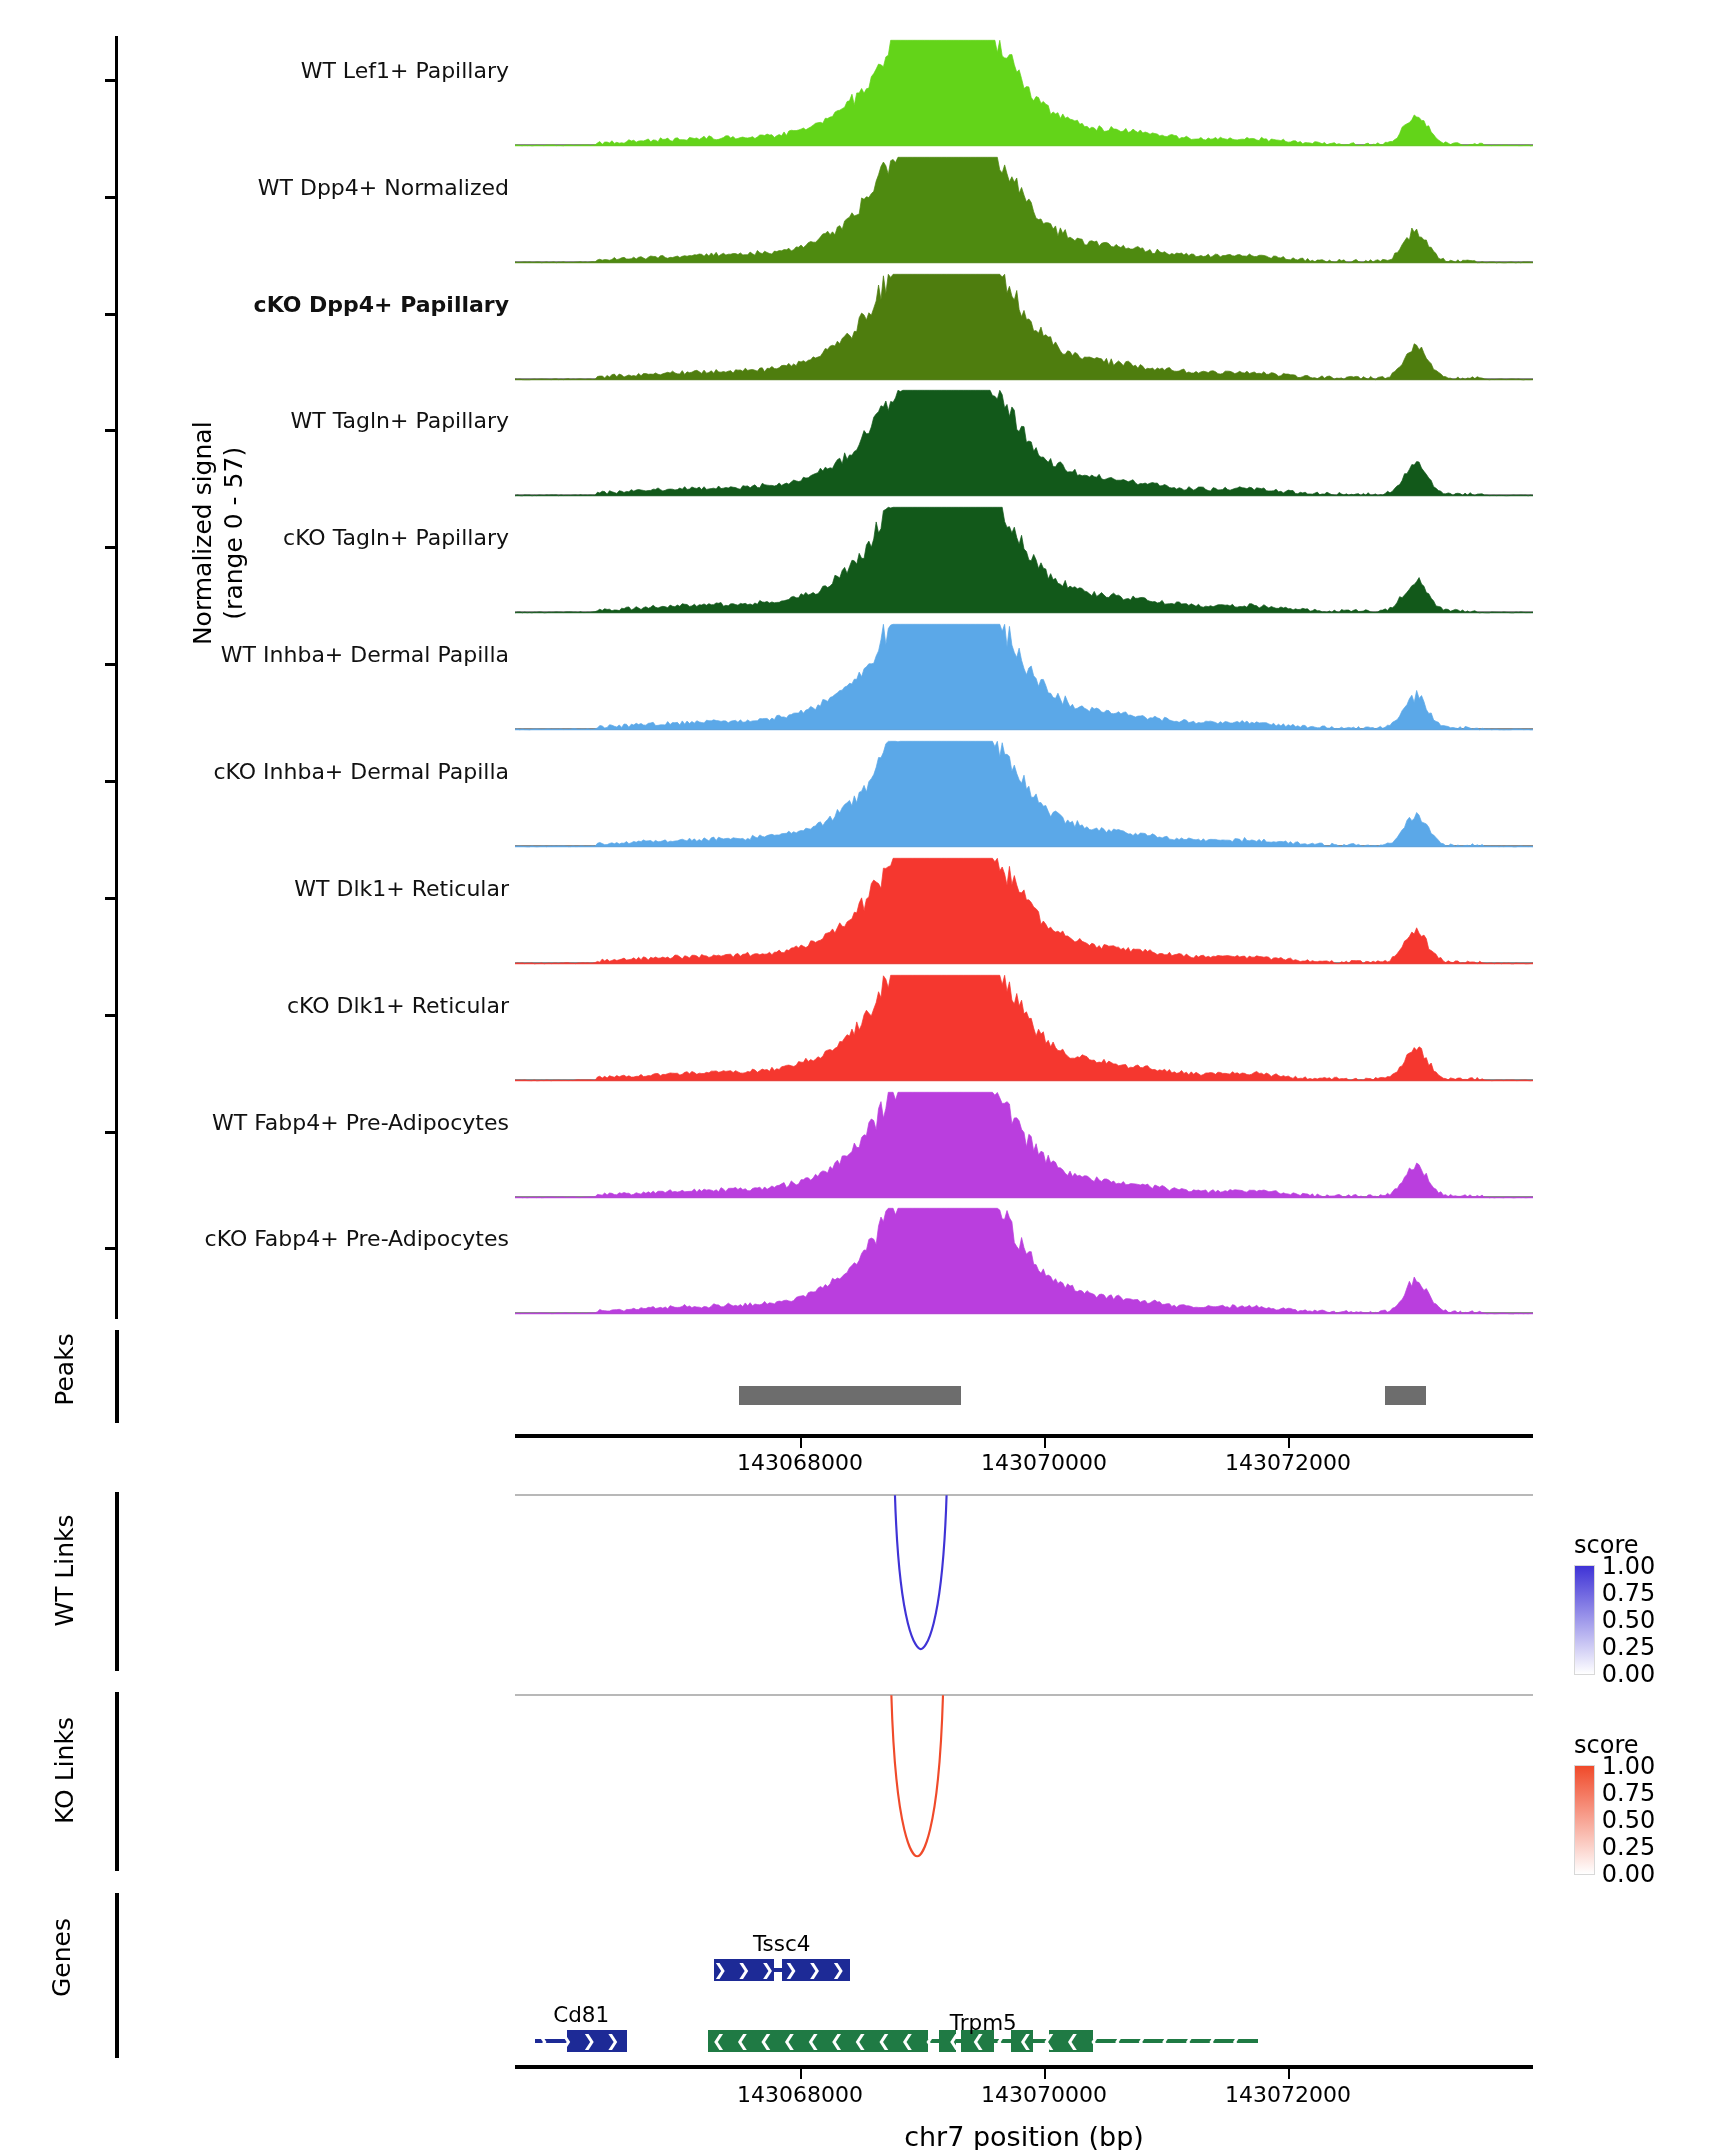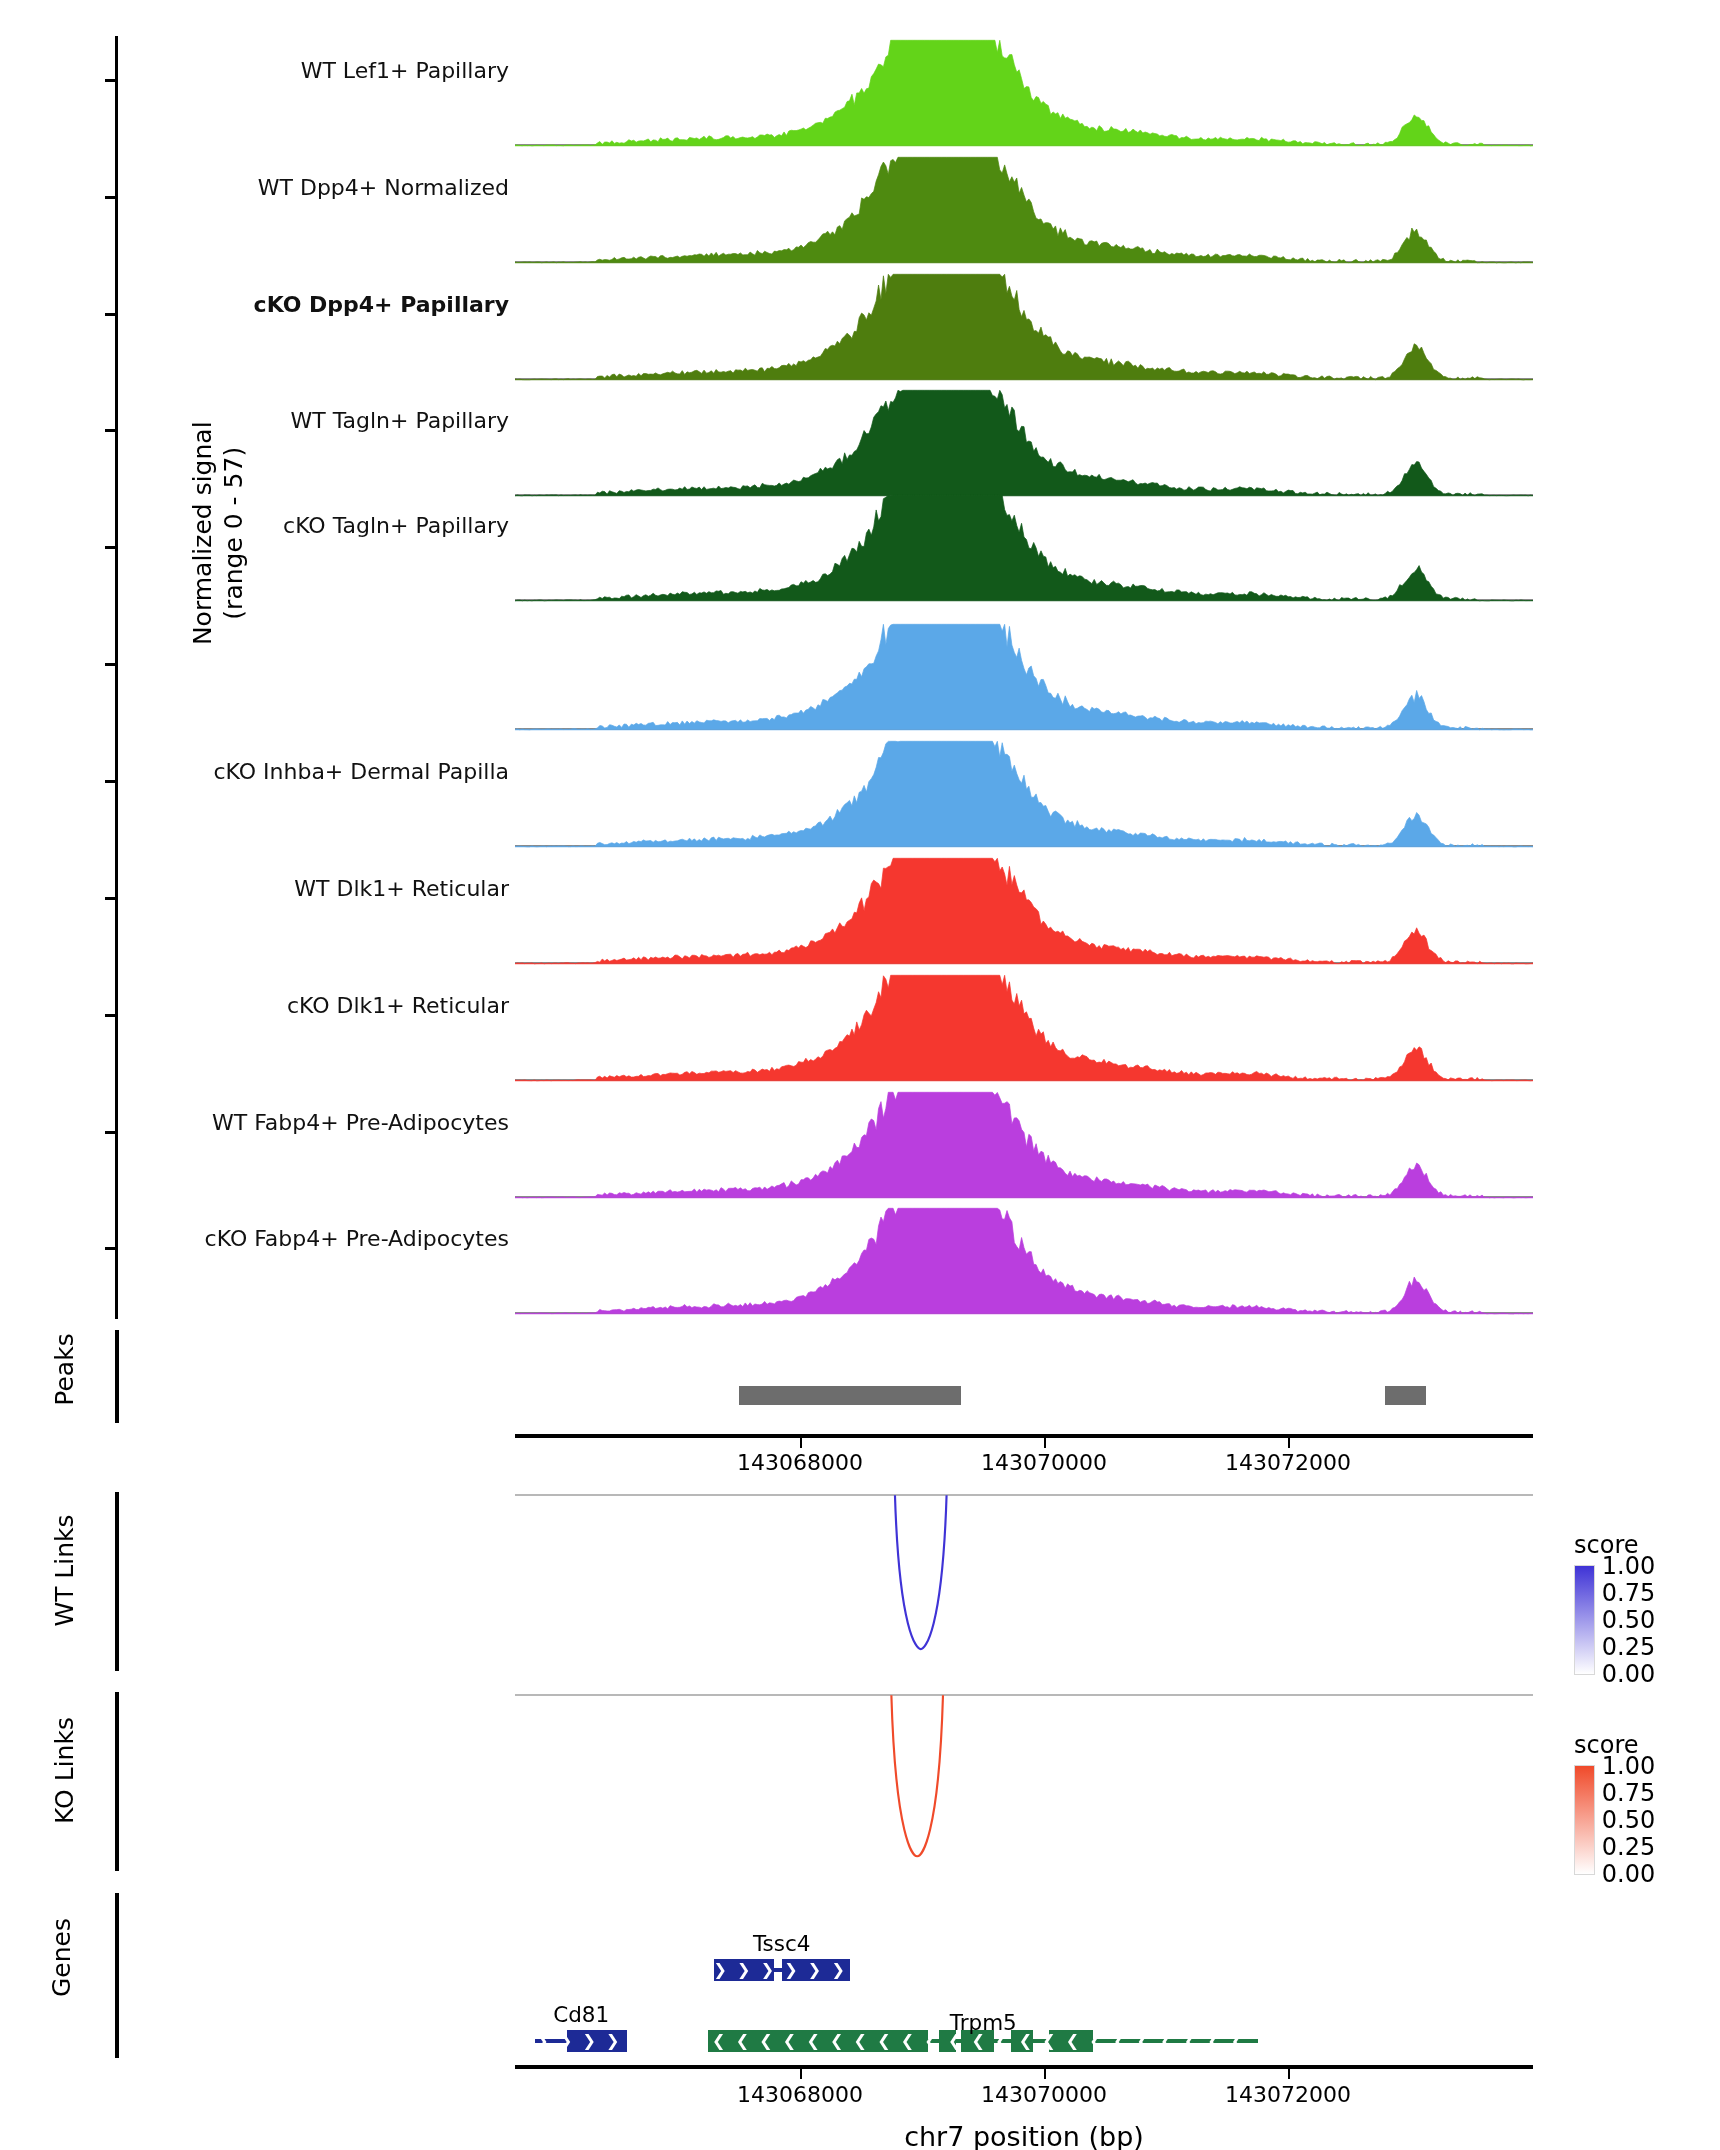--- a/index.html
+++ b/index.html
@@ -114,32 +114,35 @@
           <div class="track-label-wrap">
             <div class="track-label">WT Tagln+ Papillary</div>
           </div>
           <div class="track-plot">
             <div class="baseline"></div>
             <svg viewBox="0 0 1420 163" preserveAspectRatio="none">
               <path d="M 0 153 L 0.0 152.9 L 3.4 151.9 L 6.8 152.7 L 10.1 152.9 L 13.5 151.9 L 16.9 152.1 L 20.3 152.0 L 23.7 152.9 L 27.0 152.4 L 30.4 152.7 L 33.8 152.0 L 37.2 152.3 L 40.6 152.6 L 44.0 151.8 L 47.3 152.2 L 50.7 151.7 L 54.1 151.9 L 57.5 151.7 L 60.9 152.8 L 64.2 151.9 L 67.6 152.6 L 71.0 152.4 L 74.4 152.4 L 77.8 152.5 L 81.1 152.1 L 84.5 151.9 L 87.9 152.5 L 91.3 151.6 L 94.7 152.3 L 98.0 152.0 L 101.4 152.3 L 104.8 151.9 L 108.2 152.1 L 111.6 152.2 L 115.0 148.0 L 118.3 149.0 L 121.7 146.6 L 125.1 147.1 L 128.5 150.7 L 131.9 145.9 L 135.2 147.4 L 138.6 148.4 L 142.0 149.7 L 145.4 145.9 L 148.8 146.7 L 152.1 148.4 L 155.5 146.9 L 158.9 147.4 L 162.3 144.4 L 165.7 146.5 L 169.0 145.0 L 172.4 144.2 L 175.8 144.9 L 179.2 145.5 L 182.6 146.2 L 186.0 145.6 L 189.3 145.5 L 192.7 143.7 L 196.1 144.1 L 199.5 142.0 L 202.9 144.4 L 206.2 146.3 L 209.6 145.3 L 213.0 143.9 L 216.4 143.6 L 219.8 143.8 L 223.1 144.8 L 226.5 144.3 L 229.9 142.2 L 233.3 143.9 L 236.7 140.2 L 240.0 144.1 L 243.4 143.6 L 246.8 140.7 L 250.2 142.1 L 253.6 142.8 L 257.0 140.8 L 260.3 144.3 L 263.7 140.3 L 267.1 144.1 L 270.5 143.4 L 273.9 142.9 L 277.2 142.3 L 280.6 143.4 L 284.0 139.3 L 287.4 142.9 L 290.8 142.3 L 294.1 141.4 L 297.5 142.2 L 300.9 140.3 L 304.3 141.1 L 307.7 141.5 L 311.0 143.0 L 314.4 143.9 L 317.8 138.9 L 321.2 139.6 L 324.6 139.2 L 328.0 141.8 L 331.3 139.3 L 334.7 137.7 L 338.1 141.3 L 341.5 141.9 L 344.9 135.6 L 348.2 137.5 L 351.6 138.1 L 355.0 138.5 L 358.4 138.5 L 361.8 139.4 L 365.1 138.4 L 368.5 135.1 L 371.9 138.5 L 375.3 136.7 L 378.7 135.3 L 382.0 136.8 L 385.4 133.7 L 388.8 131.1 L 392.2 132.2 L 395.6 133.1 L 399.0 132.3 L 402.3 127.1 L 405.7 128.3 L 409.1 127.9 L 412.5 125.0 L 415.9 123.3 L 419.2 121.9 L 422.6 120.7 L 426.0 114.5 L 429.4 118.5 L 432.8 113.2 L 436.1 115.5 L 439.5 114.0 L 442.9 114.8 L 446.3 107.9 L 449.7 102.7 L 453.0 100.6 L 456.4 108.8 L 459.8 93.1 L 463.2 102.5 L 466.6 96.0 L 470.0 96.5 L 473.3 91.2 L 476.7 89.1 L 480.1 81.8 L 483.5 72.5 L 486.9 62.1 L 490.2 66.5 L 493.6 66.3 L 497.0 57.1 L 500.4 43.6 L 503.8 38.9 L 507.1 35.7 L 510.5 27.5 L 513.9 29.1 L 517.3 20.9 L 520.7 34.4 L 524.0 21.5 L 527.4 22.7 L 530.8 16.5 L 534.2 6.0 L 537.6 7.8 L 541.0 6.0 L 544.3 6.0 L 547.7 6.0 L 551.1 6.0 L 554.5 6.0 L 557.9 6.0 L 561.2 6.0 L 564.6 6.0 L 568.0 6.0 L 571.4 6.0 L 574.8 6.0 L 578.1 6.0 L 581.5 6.0 L 584.9 6.0 L 588.3 6.0 L 591.7 6.0 L 595.0 6.0 L 598.4 6.0 L 601.8 6.0 L 605.2 6.0 L 608.6 6.0 L 612.0 6.0 L 615.3 6.0 L 618.7 6.0 L 622.1 6.0 L 625.5 6.0 L 628.9 6.0 L 632.2 6.0 L 635.6 6.0 L 639.0 6.0 L 642.4 6.0 L 645.8 6.0 L 649.1 6.0 L 652.5 6.0 L 655.9 6.0 L 659.3 6.0 L 662.7 6.0 L 666.0 13.3 L 669.4 14.3 L 672.8 18.3 L 676.2 6.0 L 679.6 12.1 L 683.0 30.7 L 686.3 25.7 L 689.7 42.7 L 693.1 29.2 L 696.5 33.8 L 699.9 60.7 L 703.2 63.5 L 706.6 56.2 L 710.0 56.6 L 713.4 78.4 L 716.8 76.7 L 720.1 77.9 L 723.5 91.0 L 726.9 85.8 L 730.3 96.3 L 733.7 99.2 L 737.0 98.9 L 740.4 102.8 L 743.8 106.4 L 747.2 101.0 L 750.6 112.3 L 754.0 112.6 L 757.3 107.4 L 760.7 105.7 L 764.1 109.4 L 767.5 116.6 L 770.9 119.9 L 774.2 119.4 L 777.6 119.8 L 781.0 116.0 L 784.4 124.7 L 787.8 123.5 L 791.1 125.2 L 794.5 124.3 L 797.9 124.8 L 801.3 126.7 L 804.7 124.1 L 808.0 126.4 L 811.4 127.0 L 814.8 123.1 L 818.2 129.2 L 821.6 130.6 L 825.0 129.4 L 828.3 128.1 L 831.7 127.5 L 835.1 129.4 L 838.5 131.3 L 841.9 131.3 L 845.2 131.3 L 848.6 130.4 L 852.0 131.8 L 855.4 133.5 L 858.8 132.0 L 862.1 130.6 L 865.5 135.0 L 868.9 137.5 L 872.3 135.8 L 875.7 136.2 L 879.0 135.2 L 882.4 136.9 L 885.8 135.4 L 889.2 134.5 L 892.6 135.4 L 896.0 135.2 L 899.3 139.2 L 902.7 138.8 L 906.1 137.3 L 909.5 138.8 L 912.9 141.5 L 916.2 142.1 L 919.6 141.5 L 923.0 143.7 L 926.4 141.7 L 929.8 142.8 L 933.1 145.1 L 936.5 144.6 L 939.9 140.2 L 943.3 142.9 L 946.7 145.1 L 950.0 143.4 L 953.4 140.8 L 956.8 140.7 L 960.2 141.0 L 963.6 144.2 L 967.0 145.7 L 970.3 146.4 L 973.7 141.6 L 977.1 142.6 L 980.5 144.9 L 983.9 144.7 L 987.2 144.3 L 990.6 141.0 L 994.0 144.2 L 997.4 145.2 L 1000.8 144.0 L 1004.1 142.7 L 1007.5 142.1 L 1010.9 140.4 L 1014.3 141.7 L 1017.7 142.1 L 1021.0 143.2 L 1024.4 141.1 L 1027.8 141.9 L 1031.2 145.0 L 1034.6 141.9 L 1038.0 142.4 L 1041.3 143.1 L 1044.7 142.0 L 1048.1 146.0 L 1051.5 146.3 L 1054.9 146.2 L 1058.2 146.0 L 1061.6 144.0 L 1065.0 147.3 L 1068.4 146.7 L 1071.8 148.9 L 1075.1 147.0 L 1078.5 145.0 L 1081.9 145.7 L 1085.3 145.7 L 1088.7 149.9 L 1092.0 150.1 L 1095.4 148.1 L 1098.8 149.0 L 1102.2 148.0 L 1105.6 150.5 L 1109.0 150.4 L 1112.3 150.7 L 1115.7 149.3 L 1119.1 147.8 L 1122.5 151.5 L 1125.9 150.4 L 1129.2 150.6 L 1132.6 147.9 L 1136.0 149.7 L 1139.4 151.4 L 1142.8 151.9 L 1146.1 152.4 L 1149.5 148.3 L 1152.9 150.4 L 1156.3 152.0 L 1159.7 150.2 L 1163.0 152.2 L 1166.4 150.8 L 1169.8 151.6 L 1173.2 150.4 L 1176.6 150.0 L 1180.0 152.8 L 1183.3 149.7 L 1186.7 152.3 L 1190.1 148.6 L 1193.5 152.3 L 1196.9 151.9 L 1200.2 150.3 L 1203.6 152.8 L 1207.0 151.4 L 1210.4 152.0 L 1213.8 149.9 L 1217.1 146.6 L 1220.5 148.8 L 1223.9 146.8 L 1227.3 142.4 L 1230.7 139.1 L 1234.0 137.4 L 1237.4 131.6 L 1240.8 122.2 L 1244.2 122.2 L 1247.6 116.2 L 1251.0 109.5 L 1254.3 110.1 L 1257.7 105.3 L 1261.1 106.0 L 1264.5 114.4 L 1267.9 118.9 L 1271.2 123.1 L 1274.6 128.2 L 1278.0 131.6 L 1281.4 140.2 L 1284.8 142.6 L 1288.1 145.6 L 1291.5 146.5 L 1294.9 150.1 L 1298.3 150.2 L 1301.7 149.0 L 1305.0 149.8 L 1308.4 152.5 L 1311.8 149.9 L 1315.2 149.4 L 1318.6 150.0 L 1322.0 152.7 L 1325.3 149.1 L 1328.7 152.5 L 1332.1 148.6 L 1335.5 151.3 L 1338.9 152.7 L 1342.2 150.7 L 1345.6 150.3 L 1349.0 150.2 L 1352.4 152.1 L 1355.8 152.1 L 1359.1 152.7 L 1362.5 152.5 L 1365.9 152.4 L 1369.3 152.7 L 1372.7 152.4 L 1376.0 152.5 L 1379.4 152.6 L 1382.8 152.8 L 1386.2 152.7 L 1389.6 152.4 L 1393.0 152.1 L 1396.3 152.4 L 1399.7 152.3 L 1403.1 152.1 L 1406.5 152.3 L 1409.9 152.2 L 1413.2 152.9 L 1416.6 152.1 L 1420.0 152.7 L 1420 153 Z" fill="#12591a" stroke="#12591a" stroke-width="1"></path>
             </svg>
           </div>
         </div>
-        <div class="track" style="top: 491px; padding-left: 28px;">
+        <div class="track" style="top: 503px; padding-left: 28px;">
           <div class="track-label-wrap">
             <div class="track-label">cKO Tagln+ Papillary</div>
           </div>
           <div class="track-plot">
             <div class="baseline"></div>
             <svg viewBox="0 0 1420 163" preserveAspectRatio="none">
               <path d="M 0 153 L 0.0 152.9 L 3.4 152.1 L 6.8 152.0 L 10.1 152.9 L 13.5 152.2 L 16.9 152.8 L 20.3 152.5 L 23.7 152.9 L 27.0 152.3 L 30.4 152.4 L 33.8 151.8 L 37.2 152.1 L 40.6 152.9 L 44.0 152.7 L 47.3 152.2 L 50.7 152.4 L 54.1 152.3 L 57.5 151.8 L 60.9 152.1 L 64.2 152.2 L 67.6 152.6 L 71.0 151.8 L 74.4 151.7 L 77.8 151.7 L 81.1 152.2 L 84.5 152.1 L 87.9 152.6 L 91.3 151.6 L 94.7 152.6 L 98.0 152.6 L 101.4 152.3 L 104.8 152.4 L 108.2 151.7 L 111.6 151.4 L 115.0 150.1 L 118.3 148.0 L 121.7 149.7 L 125.1 147.3 L 128.5 148.3 L 131.9 148.0 L 135.2 150.2 L 138.6 149.0 L 142.0 149.2 L 145.4 149.9 L 148.8 146.6 L 152.1 147.2 L 155.5 145.2 L 158.9 144.8 L 162.3 149.1 L 165.7 147.2 L 169.0 144.4 L 172.4 146.3 L 175.8 148.4 L 179.2 145.8 L 182.6 144.6 L 186.0 146.7 L 189.3 145.2 L 192.7 142.5 L 196.1 145.2 L 199.5 146.4 L 202.9 144.8 L 206.2 144.0 L 209.6 144.5 L 213.0 145.8 L 216.4 142.2 L 219.8 143.9 L 223.1 144.5 L 226.5 142.2 L 229.9 144.0 L 233.3 140.3 L 236.7 141.1 L 240.0 141.4 L 243.4 144.1 L 246.8 143.4 L 250.2 141.1 L 253.6 144.1 L 257.0 141.8 L 260.3 142.2 L 263.7 140.6 L 267.1 142.5 L 270.5 140.2 L 273.9 141.8 L 277.2 141.6 L 280.6 139.2 L 284.0 139.7 L 287.4 138.7 L 290.8 143.9 L 294.1 142.5 L 297.5 143.3 L 300.9 140.5 L 304.3 140.3 L 307.7 141.5 L 311.0 142.4 L 314.4 139.9 L 317.8 140.6 L 321.2 139.8 L 324.6 141.7 L 328.0 140.7 L 331.3 142.1 L 334.7 139.3 L 338.1 141.2 L 341.5 135.8 L 344.9 137.9 L 348.2 138.3 L 351.6 137.2 L 355.0 139.4 L 358.4 137.8 L 361.8 139.1 L 365.1 138.5 L 368.5 138.4 L 371.9 136.5 L 375.3 136.3 L 378.7 135.2 L 382.0 134.4 L 385.4 130.9 L 388.8 130.1 L 392.2 132.1 L 395.6 132.1 L 399.0 126.4 L 402.3 128.5 L 405.7 124.6 L 409.1 128.2 L 412.5 126.7 L 415.9 124.7 L 419.2 127.2 L 422.6 126.6 L 426.0 122.2 L 429.4 116.0 L 432.8 115.3 L 436.1 117.8 L 439.5 115.8 L 442.9 112.2 L 446.3 100.7 L 449.7 102.2 L 453.0 104.5 L 456.4 94.1 L 459.8 89.7 L 463.2 98.2 L 466.6 88.7 L 470.0 79.8 L 473.3 80.6 L 476.7 85.2 L 480.1 70.1 L 483.5 77.1 L 486.9 77.3 L 490.2 58.5 L 493.6 53.1 L 497.0 61.7 L 500.4 50.1 L 503.8 26.4 L 507.1 41.6 L 510.5 35.9 L 513.9 10.7 L 517.3 8.8 L 520.7 6.0 L 524.0 7.0 L 527.4 6.0 L 530.8 6.0 L 534.2 6.0 L 537.6 6.0 L 541.0 6.0 L 544.3 6.0 L 547.7 6.0 L 551.1 6.0 L 554.5 6.0 L 557.9 6.0 L 561.2 6.0 L 564.6 6.0 L 568.0 6.0 L 571.4 6.0 L 574.8 6.0 L 578.1 6.0 L 581.5 6.0 L 584.9 6.0 L 588.3 6.0 L 591.7 6.0 L 595.0 6.0 L 598.4 6.0 L 601.8 6.0 L 605.2 6.0 L 608.6 6.0 L 612.0 6.0 L 615.3 6.0 L 618.7 6.0 L 622.1 6.0 L 625.5 6.0 L 628.9 6.0 L 632.2 6.0 L 635.6 6.0 L 639.0 6.0 L 642.4 6.0 L 645.8 6.0 L 649.1 6.0 L 652.5 6.0 L 655.9 6.0 L 659.3 6.0 L 662.7 6.0 L 666.0 6.0 L 669.4 6.0 L 672.8 6.0 L 676.2 6.0 L 679.6 6.0 L 683.0 25.9 L 686.3 34.0 L 689.7 32.9 L 693.1 41.7 L 696.5 33.7 L 699.9 48.2 L 703.2 57.6 L 706.6 45.0 L 710.0 64.2 L 713.4 67.5 L 716.8 79.3 L 720.1 80.6 L 723.5 71.7 L 726.9 79.3 L 730.3 91.3 L 733.7 83.3 L 737.0 90.8 L 740.4 91.9 L 743.8 105.9 L 747.2 98.4 L 750.6 106.8 L 754.0 105.0 L 757.3 111.9 L 760.7 113.1 L 764.1 116.0 L 767.5 107.8 L 770.9 118.9 L 774.2 115.8 L 777.6 118.0 L 781.0 116.6 L 784.4 119.6 L 787.8 118.1 L 791.1 119.1 L 794.5 122.8 L 797.9 123.7 L 801.3 126.5 L 804.7 129.1 L 808.0 123.2 L 811.4 130.3 L 814.8 127.7 L 818.2 124.8 L 821.6 128.3 L 825.0 131.4 L 828.3 131.6 L 831.7 127.7 L 835.1 125.6 L 838.5 128.9 L 841.9 128.4 L 845.2 130.6 L 848.6 135.0 L 852.0 133.6 L 855.4 133.2 L 858.8 135.0 L 862.1 129.5 L 865.5 132.7 L 868.9 132.7 L 872.3 131.8 L 875.7 131.6 L 879.0 132.5 L 882.4 135.7 L 885.8 136.9 L 889.2 137.7 L 892.6 137.4 L 896.0 139.2 L 899.3 138.6 L 902.7 135.7 L 906.1 141.0 L 909.5 140.6 L 912.9 140.3 L 916.2 140.0 L 919.6 141.0 L 923.0 137.8 L 926.4 137.9 L 929.8 140.7 L 933.1 140.4 L 936.5 140.2 L 939.9 142.7 L 943.3 140.5 L 946.7 142.1 L 950.0 144.0 L 953.4 141.0 L 956.8 144.5 L 960.2 145.2 L 963.6 143.7 L 967.0 144.4 L 970.3 143.1 L 973.7 144.6 L 977.1 143.2 L 980.5 141.9 L 983.9 141.6 L 987.2 141.8 L 990.6 142.4 L 994.0 142.1 L 997.4 143.5 L 1000.8 141.2 L 1004.1 144.8 L 1007.5 145.1 L 1010.9 144.1 L 1014.3 144.4 L 1017.7 143.5 L 1021.0 145.4 L 1024.4 140.3 L 1027.8 140.5 L 1031.2 142.6 L 1034.6 143.1 L 1038.0 146.2 L 1041.3 144.4 L 1044.7 141.7 L 1048.1 144.1 L 1051.5 146.3 L 1054.9 144.2 L 1058.2 145.5 L 1061.6 146.7 L 1065.0 146.8 L 1068.4 144.8 L 1071.8 146.4 L 1075.1 145.3 L 1078.5 147.4 L 1081.9 147.1 L 1085.3 148.9 L 1088.7 147.5 L 1092.0 148.4 L 1095.4 148.2 L 1098.8 146.8 L 1102.2 147.8 L 1105.6 147.4 L 1109.0 150.8 L 1112.3 150.0 L 1115.7 148.1 L 1119.1 150.1 L 1122.5 150.0 L 1125.9 151.8 L 1129.2 151.5 L 1132.6 152.3 L 1136.0 150.4 L 1139.4 152.5 L 1142.8 149.1 L 1146.1 151.5 L 1149.5 152.6 L 1152.9 148.5 L 1156.3 149.6 L 1159.7 149.1 L 1163.0 149.2 L 1166.4 151.3 L 1169.8 149.5 L 1173.2 148.3 L 1176.6 151.1 L 1180.0 151.0 L 1183.3 150.6 L 1186.7 148.7 L 1190.1 149.9 L 1193.5 151.7 L 1196.9 152.3 L 1200.2 152.3 L 1203.6 151.7 L 1207.0 149.5 L 1210.4 149.2 L 1213.8 147.5 L 1217.1 149.8 L 1220.5 145.4 L 1223.9 145.9 L 1227.3 143.1 L 1230.7 138.1 L 1234.0 130.5 L 1237.4 132.0 L 1240.8 128.3 L 1244.2 124.5 L 1247.6 120.2 L 1251.0 115.3 L 1254.3 113.5 L 1257.7 109.5 L 1261.1 103.9 L 1264.5 112.9 L 1267.9 115.9 L 1271.2 124.8 L 1274.6 126.4 L 1278.0 132.7 L 1281.4 136.4 L 1284.8 143.5 L 1288.1 144.1 L 1291.5 145.0 L 1294.9 149.3 L 1298.3 147.8 L 1301.7 148.3 L 1305.0 150.8 L 1308.4 149.5 L 1311.8 148.2 L 1315.2 148.9 L 1318.6 151.1 L 1322.0 148.9 L 1325.3 152.5 L 1328.7 150.3 L 1332.1 152.8 L 1335.5 150.9 L 1338.9 150.0 L 1342.2 152.3 L 1345.6 152.9 L 1349.0 152.5 L 1352.4 152.8 L 1355.8 152.9 L 1359.1 152.9 L 1362.5 152.0 L 1365.9 152.2 L 1369.3 152.3 L 1372.7 152.4 L 1376.0 152.5 L 1379.4 152.0 L 1382.8 152.4 L 1386.2 152.6 L 1389.6 152.9 L 1393.0 152.9 L 1396.3 152.2 L 1399.7 152.6 L 1403.1 151.9 L 1406.5 152.4 L 1409.9 152.7 L 1413.2 152.6 L 1416.6 152.6 L 1420.0 152.5 L 1420 153 Z" fill="#12591a" stroke="#12591a" stroke-width="1"></path>
             </svg>
           </div>
         </div>
         <div class="track" style="top: 620px;">
+          <div class="track-label-wrap">
+            <div class="track-label">WT Inhba+ Dermal Papilla</div>
+          </div>
           <div class="track-plot">
             <div class="baseline"></div>
             <svg viewBox="0 0 1420 163" preserveAspectRatio="none">
               <path d="M 0 153 L 0.0 152.4 L 3.4 151.8 L 6.8 152.9 L 10.1 151.9 L 13.5 152.7 L 16.9 152.7 L 20.3 152.9 L 23.7 152.3 L 27.0 152.0 L 30.4 151.8 L 33.8 152.1 L 37.2 152.4 L 40.6 152.3 L 44.0 151.9 L 47.3 151.7 L 50.7 152.5 L 54.1 152.2 L 57.5 152.2 L 60.9 152.3 L 64.2 151.8 L 67.6 152.6 L 71.0 152.2 L 74.4 152.4 L 77.8 152.2 L 81.1 151.5 L 84.5 151.5 L 87.9 152.4 L 91.3 152.2 L 94.7 152.1 L 98.0 152.3 L 101.4 151.5 L 104.8 152.5 L 108.2 152.5 L 111.6 152.0 L 115.0 150.3 L 118.3 147.0 L 121.7 147.7 L 125.1 150.5 L 128.5 149.7 L 131.9 145.9 L 135.2 146.6 L 138.6 148.1 L 142.0 149.1 L 145.4 146.2 L 148.8 149.6 L 152.1 144.9 L 155.5 145.3 L 158.9 149.4 L 162.3 145.1 L 165.7 146.3 L 169.0 143.9 L 172.4 145.6 L 175.8 144.2 L 179.2 146.3 L 182.6 146.5 L 186.0 144.0 L 189.3 143.4 L 192.7 142.5 L 196.1 147.0 L 199.5 146.8 L 202.9 146.1 L 206.2 146.0 L 209.6 146.3 L 213.0 141.5 L 216.4 145.5 L 219.8 142.9 L 223.1 143.1 L 226.5 142.6 L 229.9 146.3 L 233.3 140.6 L 236.7 145.1 L 240.0 140.8 L 243.4 144.2 L 246.8 141.4 L 250.2 143.7 L 253.6 140.3 L 257.0 142.1 L 260.3 142.8 L 263.7 143.4 L 267.1 139.6 L 270.5 140.3 L 273.9 140.5 L 277.2 139.1 L 280.6 140.1 L 284.0 140.4 L 287.4 141.3 L 290.8 140.5 L 294.1 140.6 L 297.5 143.3 L 300.9 141.1 L 304.3 140.2 L 307.7 139.9 L 311.0 142.5 L 314.4 139.1 L 317.8 142.4 L 321.2 142.2 L 324.6 139.2 L 328.0 141.6 L 331.3 140.6 L 334.7 140.5 L 338.1 140.3 L 341.5 137.4 L 344.9 137.6 L 348.2 137.2 L 351.6 137.1 L 355.0 139.9 L 358.4 136.7 L 361.8 138.9 L 365.1 133.2 L 368.5 132.6 L 371.9 135.3 L 375.3 135.0 L 378.7 136.6 L 382.0 132.2 L 385.4 131.8 L 388.8 129.8 L 392.2 129.6 L 395.6 129.7 L 399.0 125.4 L 402.3 129.9 L 405.7 125.5 L 409.1 124.4 L 412.5 120.4 L 415.9 122.5 L 419.2 125.1 L 422.6 118.1 L 426.0 120.0 L 429.4 110.8 L 432.8 111.6 L 436.1 113.5 L 439.5 108.0 L 442.9 106.7 L 446.3 103.9 L 449.7 101.4 L 453.0 98.3 L 456.4 97.7 L 459.8 93.3 L 463.2 92.1 L 466.6 88.2 L 470.0 89.0 L 473.3 82.4 L 476.7 82.7 L 480.1 72.6 L 483.5 79.0 L 486.9 67.8 L 490.2 65.2 L 493.6 61.0 L 497.0 61.1 L 500.4 60.3 L 503.8 50.1 L 507.1 43.1 L 510.5 27.5 L 513.9 6.0 L 517.3 34.6 L 520.7 12.0 L 524.0 7.1 L 527.4 6.0 L 530.8 6.0 L 534.2 6.0 L 537.6 6.0 L 541.0 6.0 L 544.3 6.0 L 547.7 6.0 L 551.1 6.0 L 554.5 6.0 L 557.9 6.0 L 561.2 6.0 L 564.6 6.0 L 568.0 6.0 L 571.4 6.0 L 574.8 6.0 L 578.1 6.0 L 581.5 6.0 L 584.9 6.0 L 588.3 6.0 L 591.7 6.0 L 595.0 6.0 L 598.4 6.0 L 601.8 6.0 L 605.2 6.0 L 608.6 6.0 L 612.0 6.0 L 615.3 6.0 L 618.7 6.0 L 622.1 6.0 L 625.5 6.0 L 628.9 6.0 L 632.2 6.0 L 635.6 6.0 L 639.0 6.0 L 642.4 6.0 L 645.8 6.0 L 649.1 6.0 L 652.5 6.0 L 655.9 6.0 L 659.3 6.0 L 662.7 6.0 L 666.0 6.0 L 669.4 6.0 L 672.8 6.0 L 676.2 6.0 L 679.6 15.6 L 683.0 6.0 L 686.3 37.3 L 689.7 8.9 L 693.1 34.9 L 696.5 45.2 L 699.9 52.1 L 703.2 39.2 L 706.6 56.1 L 710.0 67.5 L 713.4 76.3 L 716.8 66.8 L 720.1 64.1 L 723.5 77.8 L 726.9 81.5 L 730.3 92.5 L 733.7 82.9 L 737.0 82.8 L 740.4 91.2 L 743.8 101.6 L 747.2 102.1 L 750.6 107.9 L 754.0 109.1 L 757.3 102.0 L 760.7 110.2 L 764.1 118.1 L 767.5 105.6 L 770.9 114.0 L 774.2 121.0 L 777.6 117.5 L 781.0 123.9 L 784.4 122.9 L 787.8 120.8 L 791.1 119.6 L 794.5 123.1 L 797.9 124.6 L 801.3 127.6 L 804.7 121.5 L 808.0 123.9 L 811.4 122.7 L 814.8 124.4 L 818.2 128.3 L 821.6 128.8 L 825.0 125.9 L 828.3 126.2 L 831.7 130.3 L 835.1 130.5 L 838.5 129.9 L 841.9 127.8 L 845.2 130.8 L 848.6 128.7 L 852.0 128.1 L 855.4 132.7 L 858.8 132.4 L 862.1 133.9 L 865.5 135.3 L 868.9 133.9 L 872.3 133.7 L 875.7 133.2 L 879.0 135.4 L 882.4 138.5 L 885.8 136.2 L 889.2 136.4 L 892.6 134.1 L 896.0 136.3 L 899.3 137.4 L 902.7 140.6 L 906.1 135.4 L 909.5 136.7 L 912.9 139.3 L 916.2 140.5 L 919.6 141.4 L 923.0 141.2 L 926.4 142.6 L 929.8 140.8 L 933.1 138.6 L 936.5 139.5 L 939.9 143.0 L 943.3 142.1 L 946.7 141.1 L 950.0 144.5 L 953.4 142.8 L 956.8 143.4 L 960.2 143.0 L 963.6 140.9 L 967.0 141.3 L 970.3 140.9 L 973.7 141.8 L 977.1 142.7 L 980.5 144.7 L 983.9 141.6 L 987.2 143.9 L 990.6 141.5 L 994.0 142.0 L 997.4 143.5 L 1000.8 143.6 L 1004.1 142.4 L 1007.5 141.3 L 1010.9 143.3 L 1014.3 140.1 L 1017.7 143.1 L 1021.0 140.8 L 1024.4 144.4 L 1027.8 142.4 L 1031.2 144.0 L 1034.6 141.9 L 1038.0 143.5 L 1041.3 143.1 L 1044.7 143.0 L 1048.1 143.2 L 1051.5 144.8 L 1054.9 146.2 L 1058.2 143.9 L 1061.6 147.8 L 1065.0 145.2 L 1068.4 147.6 L 1071.8 144.6 L 1075.1 148.7 L 1078.5 145.9 L 1081.9 147.6 L 1085.3 145.4 L 1088.7 148.8 L 1092.0 147.3 L 1095.4 149.5 L 1098.8 146.7 L 1102.2 146.9 L 1105.6 150.6 L 1109.0 148.8 L 1112.3 148.2 L 1115.7 149.3 L 1119.1 150.2 L 1122.5 150.1 L 1125.9 147.7 L 1129.2 147.6 L 1132.6 150.6 L 1136.0 150.7 L 1139.4 148.4 L 1142.8 151.3 L 1146.1 151.1 L 1149.5 151.3 L 1152.9 149.3 L 1156.3 151.3 L 1159.7 150.3 L 1163.0 149.6 L 1166.4 150.5 L 1169.8 149.3 L 1173.2 151.8 L 1176.6 148.4 L 1180.0 152.7 L 1183.3 151.1 L 1186.7 149.1 L 1190.1 149.0 L 1193.5 150.0 L 1196.9 149.9 L 1200.2 151.7 L 1203.6 150.2 L 1207.0 148.2 L 1210.4 150.9 L 1213.8 149.3 L 1217.1 146.6 L 1220.5 146.9 L 1223.9 142.6 L 1227.3 140.7 L 1230.7 138.7 L 1234.0 133.9 L 1237.4 126.4 L 1240.8 122.0 L 1244.2 118.0 L 1247.6 109.8 L 1251.0 104.8 L 1254.3 114.9 L 1257.7 98.2 L 1261.1 109.2 L 1264.5 105.3 L 1267.9 113.8 L 1271.2 124.8 L 1274.6 130.1 L 1278.0 129.5 L 1281.4 139.3 L 1284.8 141.3 L 1288.1 142.5 L 1291.5 147.4 L 1294.9 147.1 L 1298.3 147.7 L 1301.7 148.4 L 1305.0 150.1 L 1308.4 149.7 L 1311.8 150.5 L 1315.2 151.3 L 1318.6 148.6 L 1322.0 153.0 L 1325.3 148.3 L 1328.7 149.2 L 1332.1 150.5 L 1335.5 152.1 L 1338.9 151.0 L 1342.2 150.6 L 1345.6 152.9 L 1349.0 150.8 L 1352.4 151.9 L 1355.8 152.1 L 1359.1 151.8 L 1362.5 152.9 L 1365.9 152.2 L 1369.3 152.1 L 1372.7 152.9 L 1376.0 152.8 L 1379.4 153.0 L 1382.8 152.8 L 1386.2 152.9 L 1389.6 152.8 L 1393.0 151.8 L 1396.3 151.8 L 1399.7 152.1 L 1403.1 152.0 L 1406.5 152.7 L 1409.9 152.6 L 1413.2 152.3 L 1416.6 152.9 L 1420.0 152.8 L 1420 153 Z" fill="#5ba8e8" stroke="#5ba8e8" stroke-width="1"></path>
             </svg>
           </div>
         </div>
         <div class="track" style="top: 737px;">
           <div class="track-label-wrap">
             <div class="track-label">cKO Inhba+ Dermal Papilla</div>

